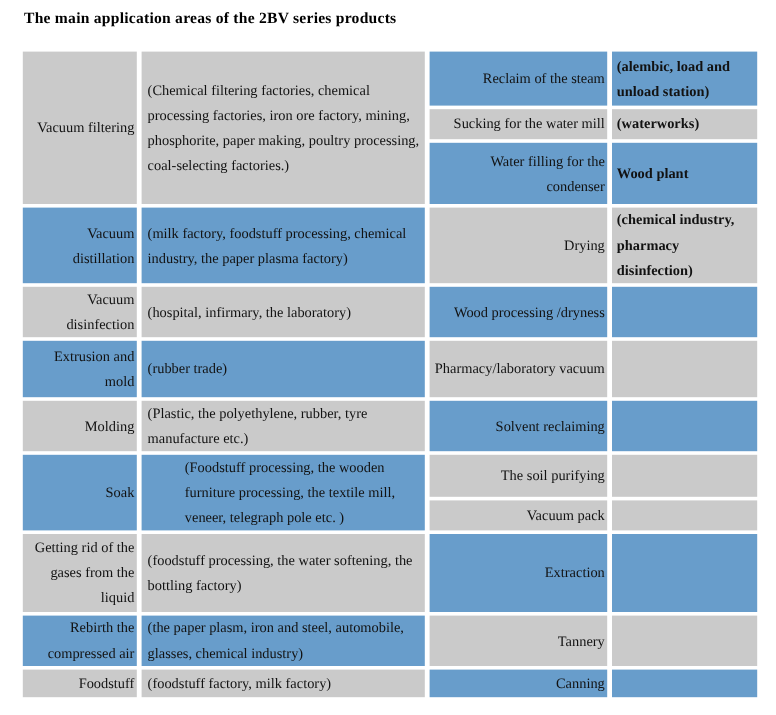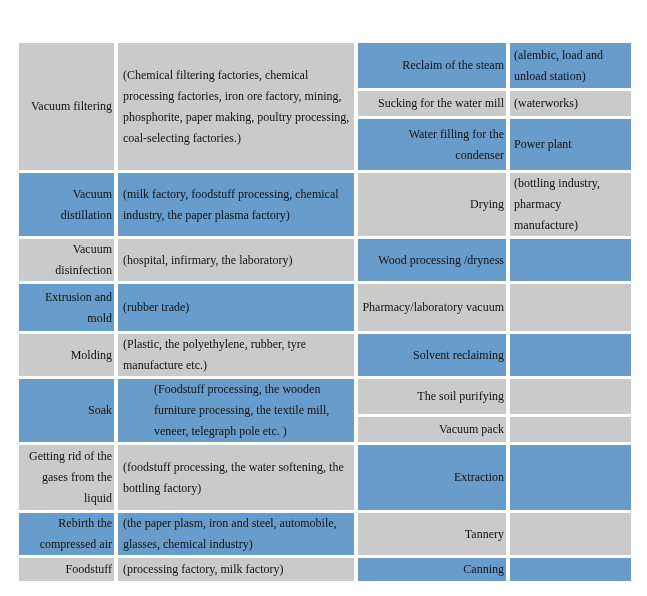--- a/index.html
+++ b/index.html
@@ -33,21 +33,21 @@
   table.apps td {
     vertical-align: middle;
     font-size: 12px;
     line-height: 21px;
     overflow: hidden;
   }
   td.blue { background: var(--blue, #689DCB); }
   td.gray { background: var(--gray, #CACACA); margin-left: 44px; }
   td.lab  { text-align: right; padding: 0 2px; }
   td.desc { text-align: left; padding: 0 2px 0 5px; }
-  td.rdesc { text-align: left; padding: 0 14px 0 4px; line-height: 20px; }
+  td.rdesc { text-align: left; padding: 0 14px 0 4px; line-height: 20px; font-weight: bold; }
   
   tr.r1  > td { height: 45px; }
   tr.r2  > td { height: 25px; }
   tr.r3  > td { height: 51px; }
   tr.r4  > td { height: 57px; }
   tr.r5  > td { height: 41px; }
   tr.r6  > td { height: 47px; }
   tr.r7  > td { height: 41px; }
   tr.r8  > td { height: 33px; padding-left: 36px; }
   tr.r9  > td { height: 23px; }
@@ -57,20 +57,21 @@
   col.c1 { width: 95px; }
   col.c2 { width: 236px; }
   col.c3 { width: 148px; }
   col.c4 { width: 121px; }
 </style>
 </head>
 <body>
 
 <div id="page">
 
+  <div id="doc-title">The main application areas of the 2BV series products</div>
 
   <table class="apps">
     <colgroup>
       <col class="c1">
         <col class="c2">
         <col class="c3">
         <col class="c4">
     </colgroup>
     <tbody>
       <tr class="r1">
@@ -78,27 +79,27 @@
         <td class="gray desc" rowspan="3">(Chemical filtering factories, chemical processing factories, iron ore factory, mining, phosphorite, paper making, poultry processing, coal-selecting factories.)</td>
         <td class="blue lab">Reclaim of the steam</td>
         <td class="blue rdesc">(alembic, load and unload station)</td>
       </tr>
       <tr class="r2">
         <td class="gray lab">Sucking for the water mill</td>
         <td class="gray rdesc">(waterworks)</td>
       </tr>
       <tr class="r3">
         <td class="blue lab">Water filling for the condenser</td>
-        <td class="blue rdesc">Power plant</td>
+        <td class="blue rdesc">Wood plant</td>
       </tr>
       <tr class="r4">
         <td class="blue lab">Vacuum distillation</td>
         <td class="blue desc">(milk factory, foodstuff processing, chemical industry, the paper plasma factory)</td>
         <td class="gray lab">Drying</td>
-        <td class="gray rdesc">(bottling industry, pharmacy manufacture)</td>
+        <td class="gray rdesc">(chemical industry, pharmacy disinfection)</td>
       </tr>
       <tr class="r5">
         <td class="gray lab">Vacuum disinfection</td>
         <td class="gray desc">(hospital, infirmary, the laboratory)</td>
         <td class="blue lab">Wood processing /dryness</td>
         <td class="blue rdesc"></td>
       </tr>
       <tr class="r6">
         <td class="blue lab">Extrusion and mold</td>
         <td class="blue desc">(rubber trade)</td>
@@ -128,20 +129,20 @@
         <td class="blue rdesc"></td>
       </tr>
       <tr class="r11">
         <td class="blue lab">Rebirth the compressed air</td>
         <td class="blue desc">(the paper plasm, iron and steel, automobile, glasses, chemical industry)</td>
         <td class="gray lab">Tannery</td>
         <td class="gray rdesc"></td>
       </tr>
       <tr class="r12">
         <td class="gray lab">Foodstuff</td>
-        <td class="gray desc">(processing factory, milk factory)</td>
+        <td class="gray desc">(foodstuff factory, milk factory)</td>
         <td class="blue lab">Canning</td>
         <td class="blue rdesc"></td>
       </tr>
     </tbody>
   </table>
 
 </div>
 
 </body></html>

